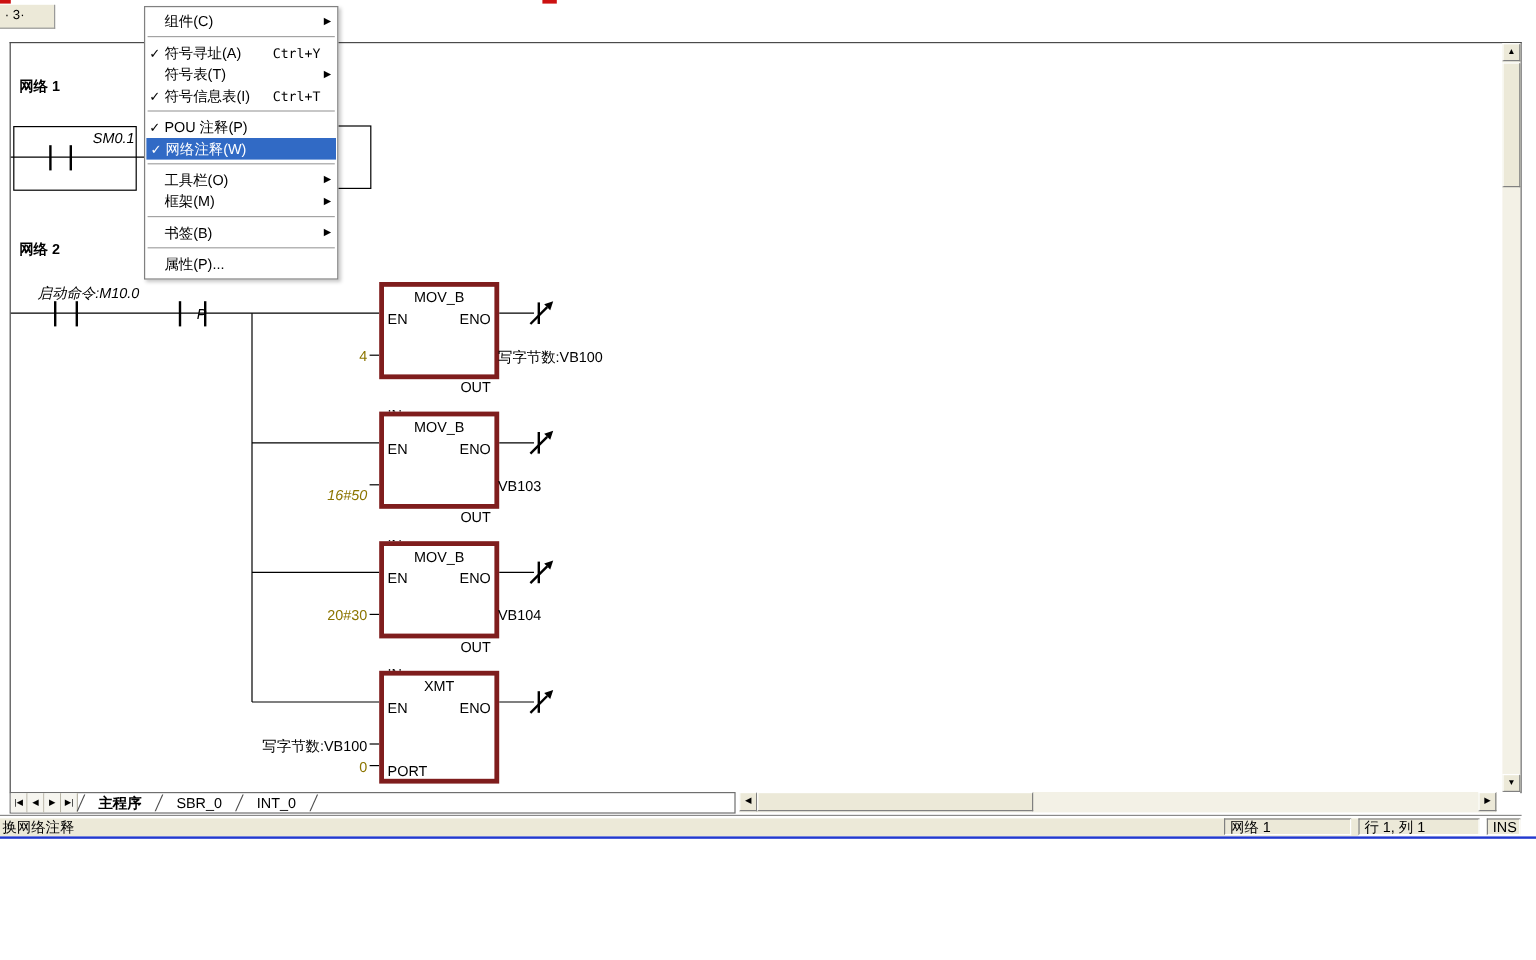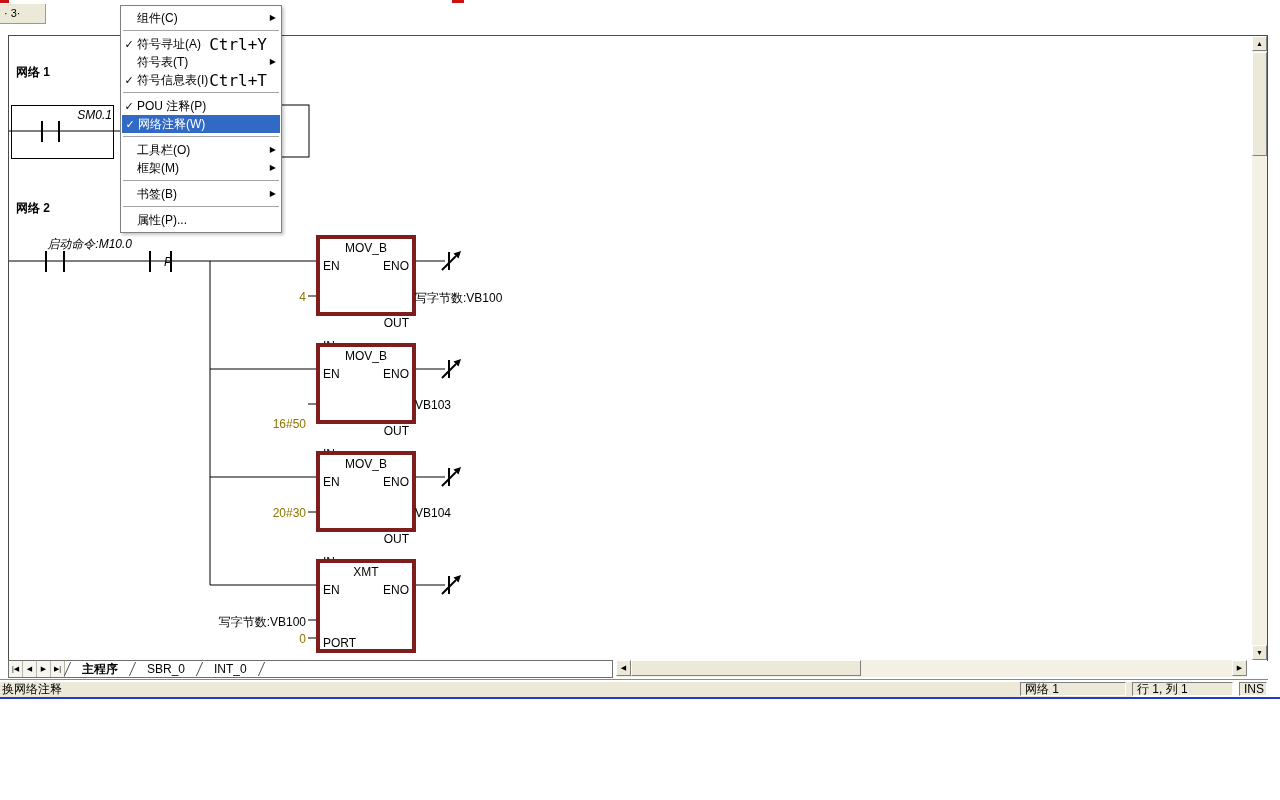--- a/index.html
+++ b/index.html
@@ -44,21 +44,21 @@
   .box .r2l{top:55px;left:3px;margin-top:45px;}
   .box .r2r{top:55px;right:3px;margin-top:22px;}
   .box .r3l{top:73px;left:3px;}
 
   
   .menu{position:absolute;left:120px;top:5px;width:160px;background:#fff;border:1px solid #808080;
         padding:3px 0;z-index:20;box-shadow:2px 2px 3px rgba(0,0,0,.22);}
   .mi{position:relative;height:18px;display:flex;align-items:center;cursor:default;}
   .mi .chk{flex:0 0 16px;text-align:center;font-size:11px;}
   .mi .lbl{flex:1 1 auto;white-space:nowrap;overflow:hidden;}
-  .mi .sc{font-family:"DejaVu Sans Mono","Liberation Mono",monospace;font-size:16px;margin-right:14px;}
+  .mi .sc{font-family:"DejaVu Sans Mono","Liberation Mono",monospace;font-size:11px;margin-right:14px;}
   .mi .arr{position:absolute;right:5px;top:5px;font-size:8px;line-height:8px;}
   .mi.hl{background:var(--highlight,#316ac5);color:#fff;margin:0 1px;}
   .msep{height:8px;position:relative;}
   .msep::after{content:"";position:absolute;left:2px;right:2px;top:3px;border-top:1px solid #a3a3a3;}
 
   
   .vscroll{position:absolute;left:1252px;top:36px;width:15px;height:624px;background:#f3f1e6;z-index:3;}
   .vs-btn{position:absolute;left:0;width:15px;height:15px;background:var(--chrome,#ece9d8);
           border:1px solid;border-color:#fff #808080 #808080 #fff;box-sizing:border-box;
           font-size:7px;text-align:center;line-height:13px;}
@@ -170,41 +170,41 @@
     <line x1="408" y1="296" x2="413" y2="296" stroke-width="1"></line>
     <line x1="408" y1="404" x2="413" y2="404" stroke-width="1"></line>
     <line x1="408" y1="512" x2="413" y2="512" stroke-width="1"></line>
   </svg>
 
   <span class="netlbl" style="left:16px;top:64px;">网络 1</span>
   <div class="selrect"></div>
   <span class="opc" style="left:11px;top:108px;width:101px;">SM0.1</span>
 
   <span class="netlbl" style="left:16px;top:200px;">网络 2</span>
-  <span class="opc" style="left:20px;top:236px;width:112px;">启动命令:M10.0</span>
+  <span class="opc" style="left:4px;top:236px;width:112px;">启动命令:M10.0</span>
   <span class="opc" style="left:150px;top:255px;width:22px;">P</span>
 
   <div class="box h73" style="left:316px;top:235px;">
     <span class="t">MOV_B</span>
     <span class="en">EN</span>
     <span class="eno">ENO</span>
     <span class="r2l">IN</span>
     <span class="r2r">OUT</span>
   </div>
   <span class="opr const" style="left:246px;top:290px;width:60px;">4</span>
   <span class="opl" style="left:415px;top:290px;">写字节数:VB100</span>
 
   <div class="box h73" style="left:316px;top:343px;">
     <span class="t">MOV_B</span>
     <span class="en">EN</span>
     <span class="eno">ENO</span>
     <span class="r2l">IN</span>
     <span class="r2r">OUT</span>
   </div>
-  <span class="opr const" style="left:246px;top:417px;width:60px;">16#50</span>
+  <span class="opr const" style="left:246px;top:406px;width:60px;font-style:italic;">16#50</span>
   <span class="opl" style="left:415px;top:398px;">VB103</span>
 
   <div class="box h73" style="left:316px;top:451px;">
     <span class="t">MOV_B</span>
     <span class="en">EN</span>
     <span class="eno">ENO</span>
     <span class="r2l">IN</span>
     <span class="r2r">OUT</span>
   </div>
   <span class="opr const" style="left:246px;top:506px;width:60px;">20#30</span>

